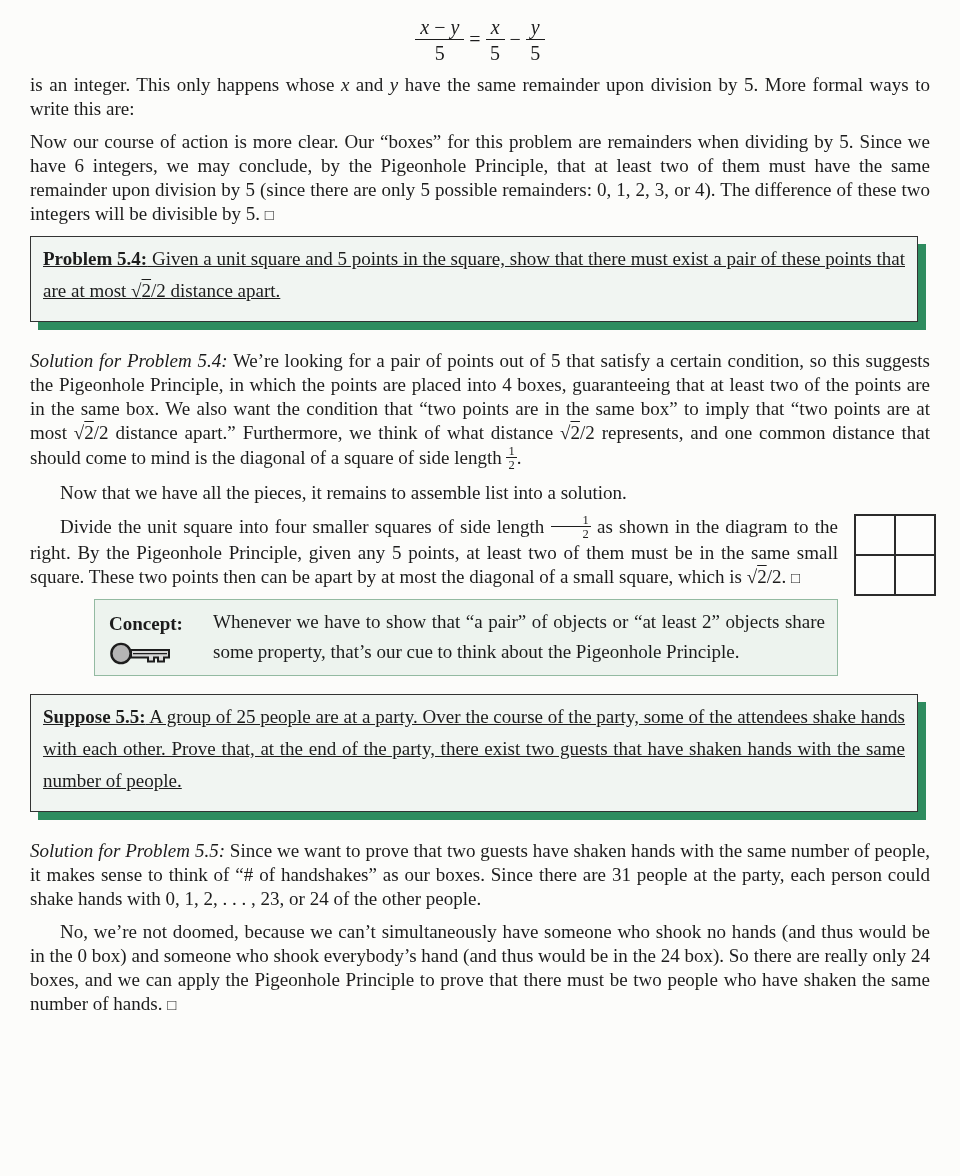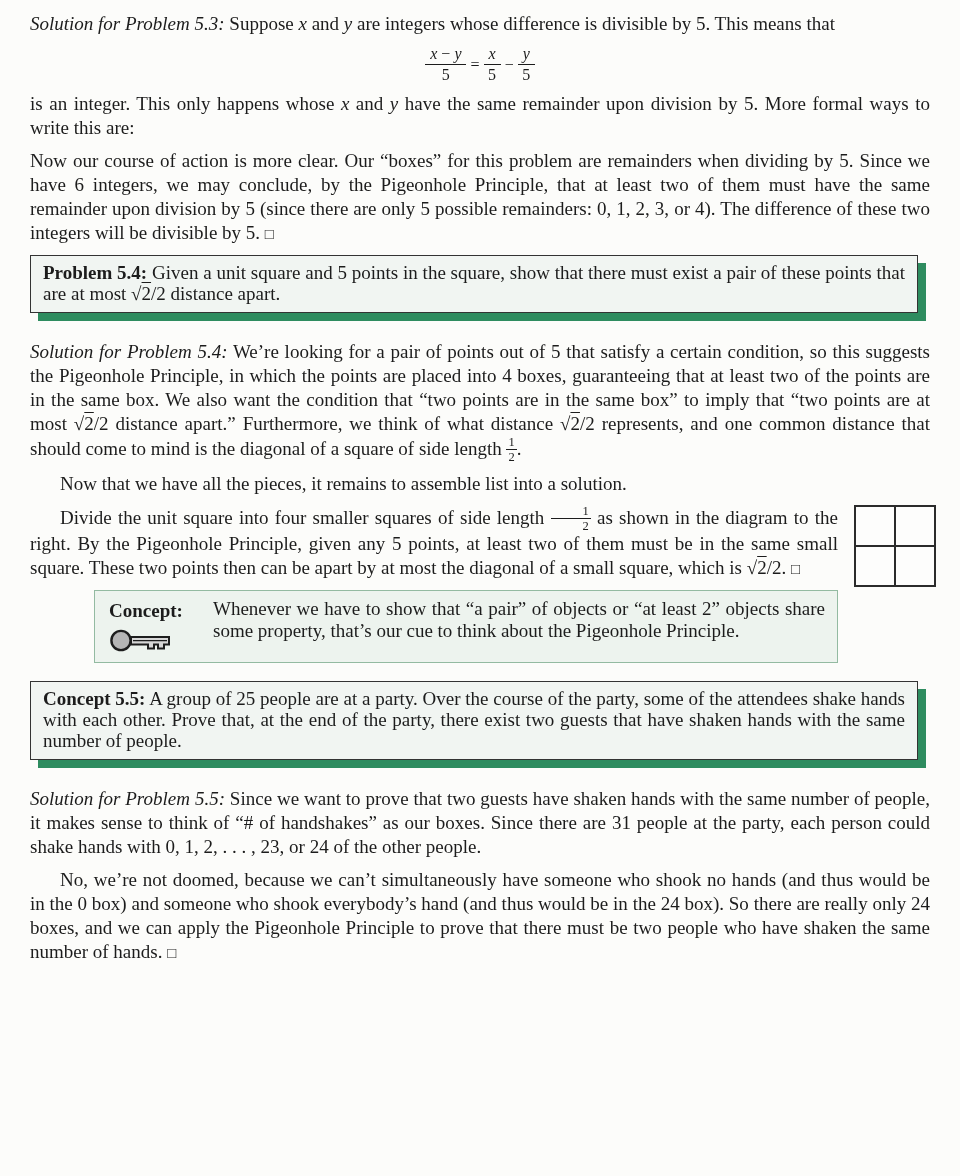--- a/index.html
+++ b/index.html
@@ -28,61 +28,60 @@
   .seg-qed{font-size:15px;}
   .ol{text-decoration:overline;}
   .sqrt{white-space:nowrap;}
   
   .frac{display:inline-block;text-align:center;line-height:1.05;vertical-align:middle;}
   .frac .num{display:block;border-bottom:1.6px solid var(--ink);padding:0 5px 1px;}
   .frac .den{display:block;padding-top:1px;}
   .frac.sm{font-size:12.5px;line-height:1;vertical-align:-0.45em;}
   .frac.sm .num{border-bottom-width:1px;padding:0 2px 0;}
   
-  .mathline{text-align:center;margin:3px 0 9px;font-size:16px;line-height:1.1;}
+  .mathline{text-align:center;margin:3px 0 9px;font-size:20px;line-height:1.1;}
   .mathline span{vertical-align:middle;}
   .mathline.flat{margin:0 0 9px;line-height:26px;}
   
   .problem-box{
     border:1.5px solid var(--box-border);
     background:var(--box-bg);
     box-shadow:8px 8px 0 var(--green);
-    padding:6px 12px 8px;
+    padding:6px 12px 14px;
     margin:4px 12px 27px 0;
-    text-align:justify;line-height:21px;
+    text-align:justify;line-height:32px;text-decoration:underline;
   }
   .plabel{font-weight:bold;}
   
   .concept-box{
     display:flex;
     border:1.4px solid var(--concept-border);
     background:var(--concept-bg);
     margin:4px 64px 18px 64px;
     padding:7px 12px 8px 14px;
   }
   .concept-left{width:104px;flex:0 0 auto;display:flex;flex-direction:column;align-items:flex-start;justify-content:flex-end;}
   .concept-left .plabel{line-height:26px;}
   .key-svg{margin-top:3px;display:block;}
-  .concept-text{flex:1;text-align:justify;line-height:22px;}
+  .concept-text{flex:1;text-align:justify;line-height:30px;}
   
   .unit-square{
     float:right;
     width:82px;height:82px;
     margin:0 -6px 8px 16px;
     display:grid;grid-template-columns:1fr 1fr;grid-template-rows:1fr 1fr;
     border:1.5px solid #2b2b2b;background:#fdfdfc;
   }
   .unit-square .cell{border:1px solid #2b2b2b;}
 </style>
 </head>
 <body>
 
 <main class="page">
 
-  <p class="para"><span><span class="seg-i">Solution for Problem 5.3:</span><span>  Suppose </span><span class="seg-v">x</span><span> and </span><span class="seg-v">y</span><span> are integers whose difference is divisible by 5.  This means that</span></span></p>
 
   <div class="mathline"><span><span class="frac"><span class="num"><span class="seg-v">x</span><span> − </span><span class="seg-v">y</span></span><span class="den"><span>5</span></span></span><span> = </span><span class="frac"><span class="num"><span class="seg-v">x</span></span><span class="den"><span>5</span></span></span><span> − </span><span class="frac"><span class="num"><span class="seg-v">y</span></span><span class="den"><span>5</span></span></span></span></div>
 
   <p class="para"><span><span>is an integer.  This only happens whose </span><span class="seg-v">x</span><span> and </span><span class="seg-v">y</span><span> have the same remainder upon division by 5.  More formal ways to write this are:</span></span></p>
 
 
   <p class="para"><span><span>Now our course of action is more clear.  Our “boxes” for this problem are remainders when dividing by 5.  Since we have 6 integers, we may conclude, by the Pigeonhole Principle, that at least two of them must have the same remainder upon division by 5 (since there are only 5 possible remainders: 0, 1, 2, 3, or 4).  The difference of these two integers will be divisible by 5. </span><span class="seg-qed">□</span></span></p>
 
   <section class="problem-box">
     <span class="plabel">Problem 5.4:</span><span><span>  Given a unit square and 5 points in the square, show that there must exist a pair of these points that are at most </span><span class="sqrt">√<span class="ol">2</span></span><span>/2 distance apart.</span></span>
@@ -108,21 +107,21 @@
       <svg class="key-svg" width="70" height="27" viewBox="0 0 70 27" aria-hidden="true">
         <circle cx="12" cy="13.5" r="9.6" fill="#b5b5b5" stroke="#1d1d1d" stroke-width="2.4"></circle>
         <path d="M22,10 L60,10 L60,17.5 L55,17.5 L55,21.5 L49,21.5 L49,17.5 L45,17.5 L45,21.5 L39,21.5 L39,17.5 L22,17.5 Z" fill="#d6d6d6" stroke="#1d1d1d" stroke-width="2"></path>
         <line x1="24" y1="13.7" x2="58" y2="13.7" stroke="#1d1d1d" stroke-width="1.2"></line>
       </svg>
     </div>
     <div class="concept-text"><span>Whenever we have to show that “a pair” of objects or “at least 2” objects share some property, that’s our cue to think about the Pigeonhole Principle.</span></div>
   </section>
 
   <section class="problem-box">
-    <span class="plabel">Concept 5.5:</span><span><span>  A group of 25 people are at a party.  Over the course of the party, some of the attendees shake hands with each other.  Prove that, at the end of the party, there exist two guests that have shaken hands with the same number of people.</span></span>
+    <span class="plabel">Suppose 5.5:</span><span><span>  A group of 25 people are at a party.  Over the course of the party, some of the attendees shake hands with each other.  Prove that, at the end of the party, there exist two guests that have shaken hands with the same number of people.</span></span>
   </section>
 
   <p class="para"><span><span class="seg-i">Solution for Problem 5.5:</span><span>  Since we want to prove that two guests have shaken hands with the same number of people, it makes sense to think of “# of handshakes” as our boxes.  Since there are 31 people at the party, each person could shake hands with 0, 1, 2, . . . , 23, or 24 of the other people.</span></span></p>
 
 
   <p class="para indent"><span><span>No, we’re not doomed, because we can’t simultaneously have someone who shook no hands (and thus would be in the 0 box) and someone who shook everybody’s hand (and thus would be in the 24 box).  So there are really only 24 boxes, and we can apply the Pigeonhole Principle to prove that there must be two people who have shaken the same number of hands. </span><span class="seg-qed">□</span></span></p>
 
 </main>
 
 </body></html>

